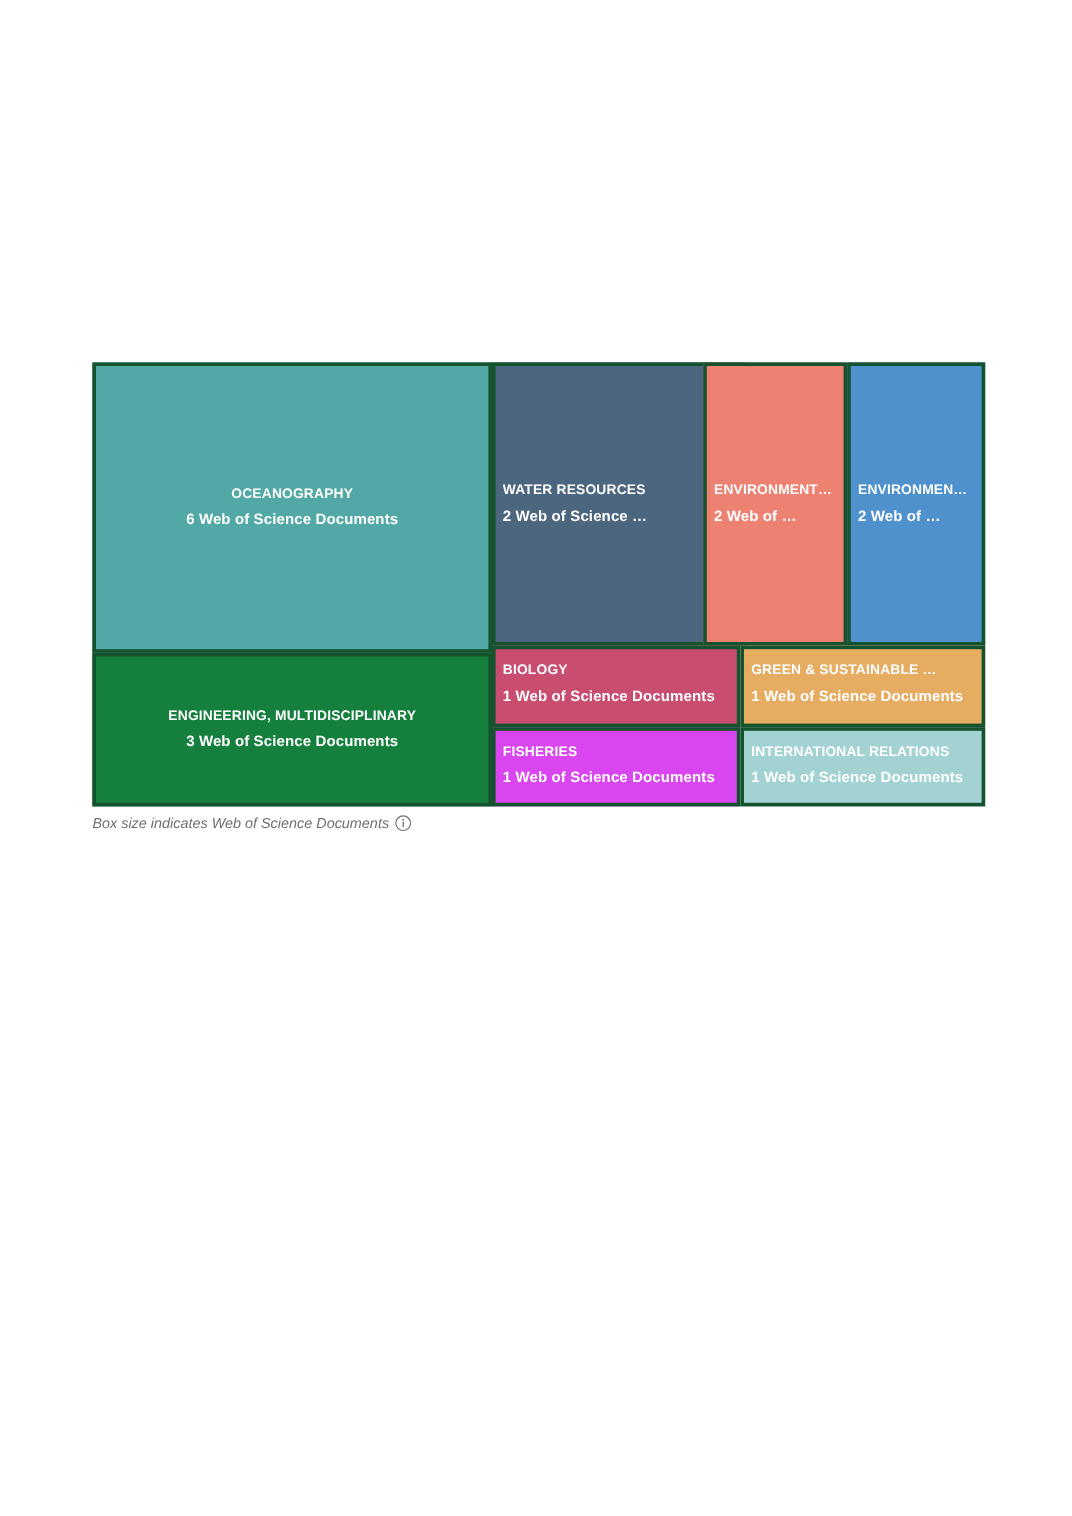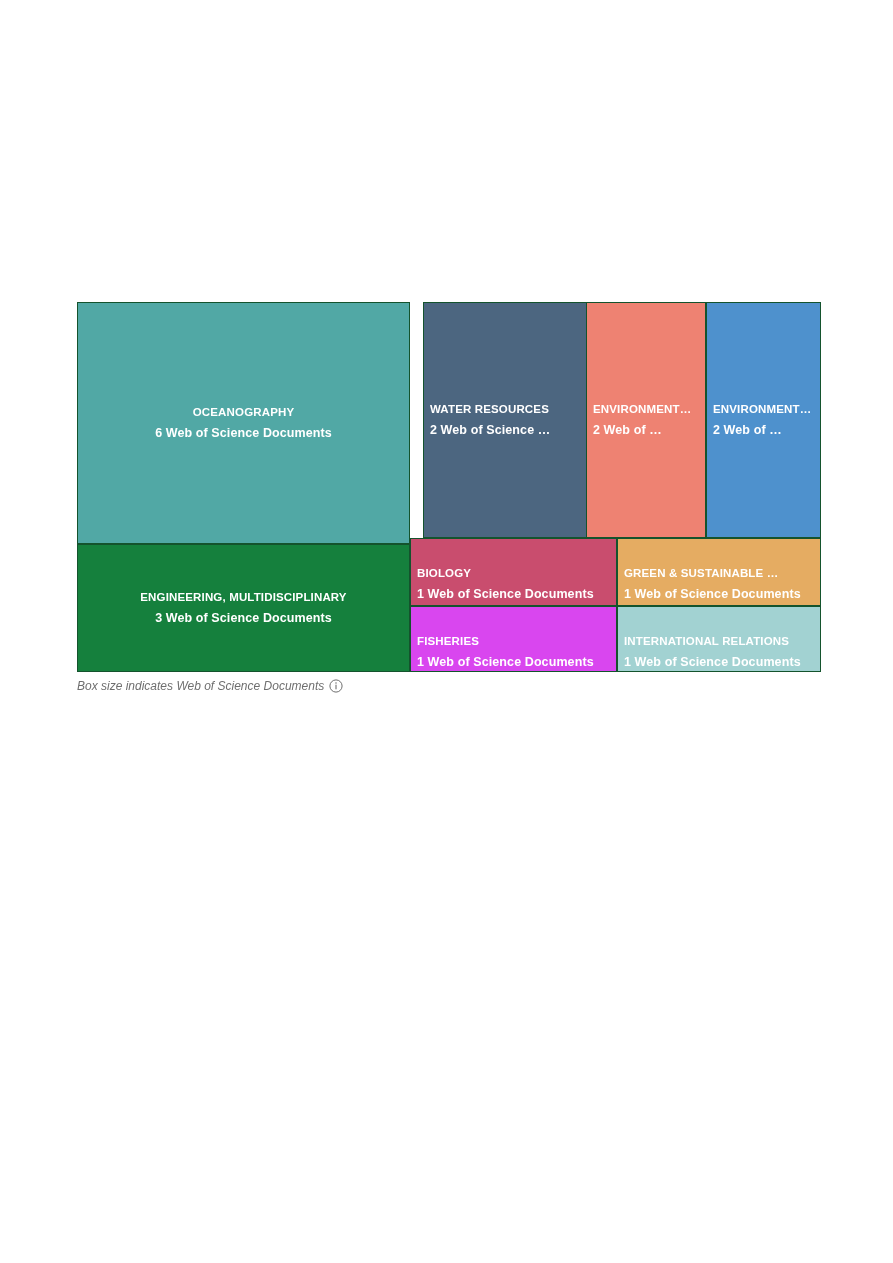--- a/index.html
+++ b/index.html
@@ -29,21 +29,21 @@
     left: 0;
     top: 0;
     width: 744px;
     height: 370px;
     background: #ffffff;
   }
 
   .tm-cell {
     position: absolute;
     box-sizing: border-box;
-    border: 1px solid #14532d;
+    border: 3px solid #14532d;
     overflow: hidden;
     color: #ffffff;
   }
 
   .tm-label-wrap {
     position: absolute;
     left: 0;
     right: 0;
     padding: 0 6px;
     box-sizing: border-box;
@@ -55,21 +55,21 @@
     transform: translateY(-50%);
     text-align: center;
   }
   .tm-cell.center .tm-title,
   .tm-cell.center .tm-value {
     text-align: center;
   }
 
   
   .tm-cell.top .tm-label-wrap {
-    top: 24px;
+    top: 8px;
     text-align: left;
   }
 
   .tm-title {
     font-size: 11.5px;
     font-weight: bold;
     line-height: 21px;
     white-space: nowrap;
     overflow: hidden;
     text-overflow: ellipsis;
@@ -119,21 +119,21 @@
 
   <div id="treemap">
 
     <div class="tm-cell center" style="left:0px; top:0px; width:333px; height:242px; background:#51A8A5;">
       <div class="tm-label-wrap">
         <div class="tm-title">OCEANOGRAPHY</div>
         <div class="tm-value">6 Web of Science Documents</div>
       </div>
     </div>
 
-    <div class="tm-cell center" style="left:346px; top:0px; width:212px; height:236px; background:#4C6680;">
+    <div class="tm-cell center" style="left:333px; top:0px; width:212px; height:236px; background:#4C6680;">
       <div class="tm-label-wrap" style="text-align:left;">
         <div class="tm-title" style="text-align:left;">WATER RESOURCES</div>
         <div class="tm-value" style="text-align:left;">2 Web of Science …</div>
       </div>
     </div>
 
     <div class="tm-cell center" style="left:509px; top:0px; width:120px; height:236px; background:#EE8272;">
       <div class="tm-label-wrap" style="text-align:left;">
         <div class="tm-title" style="text-align:left;">ENVIRONMENT…</div>
         <div class="tm-value" style="text-align:left;">2 Web of …</div>

